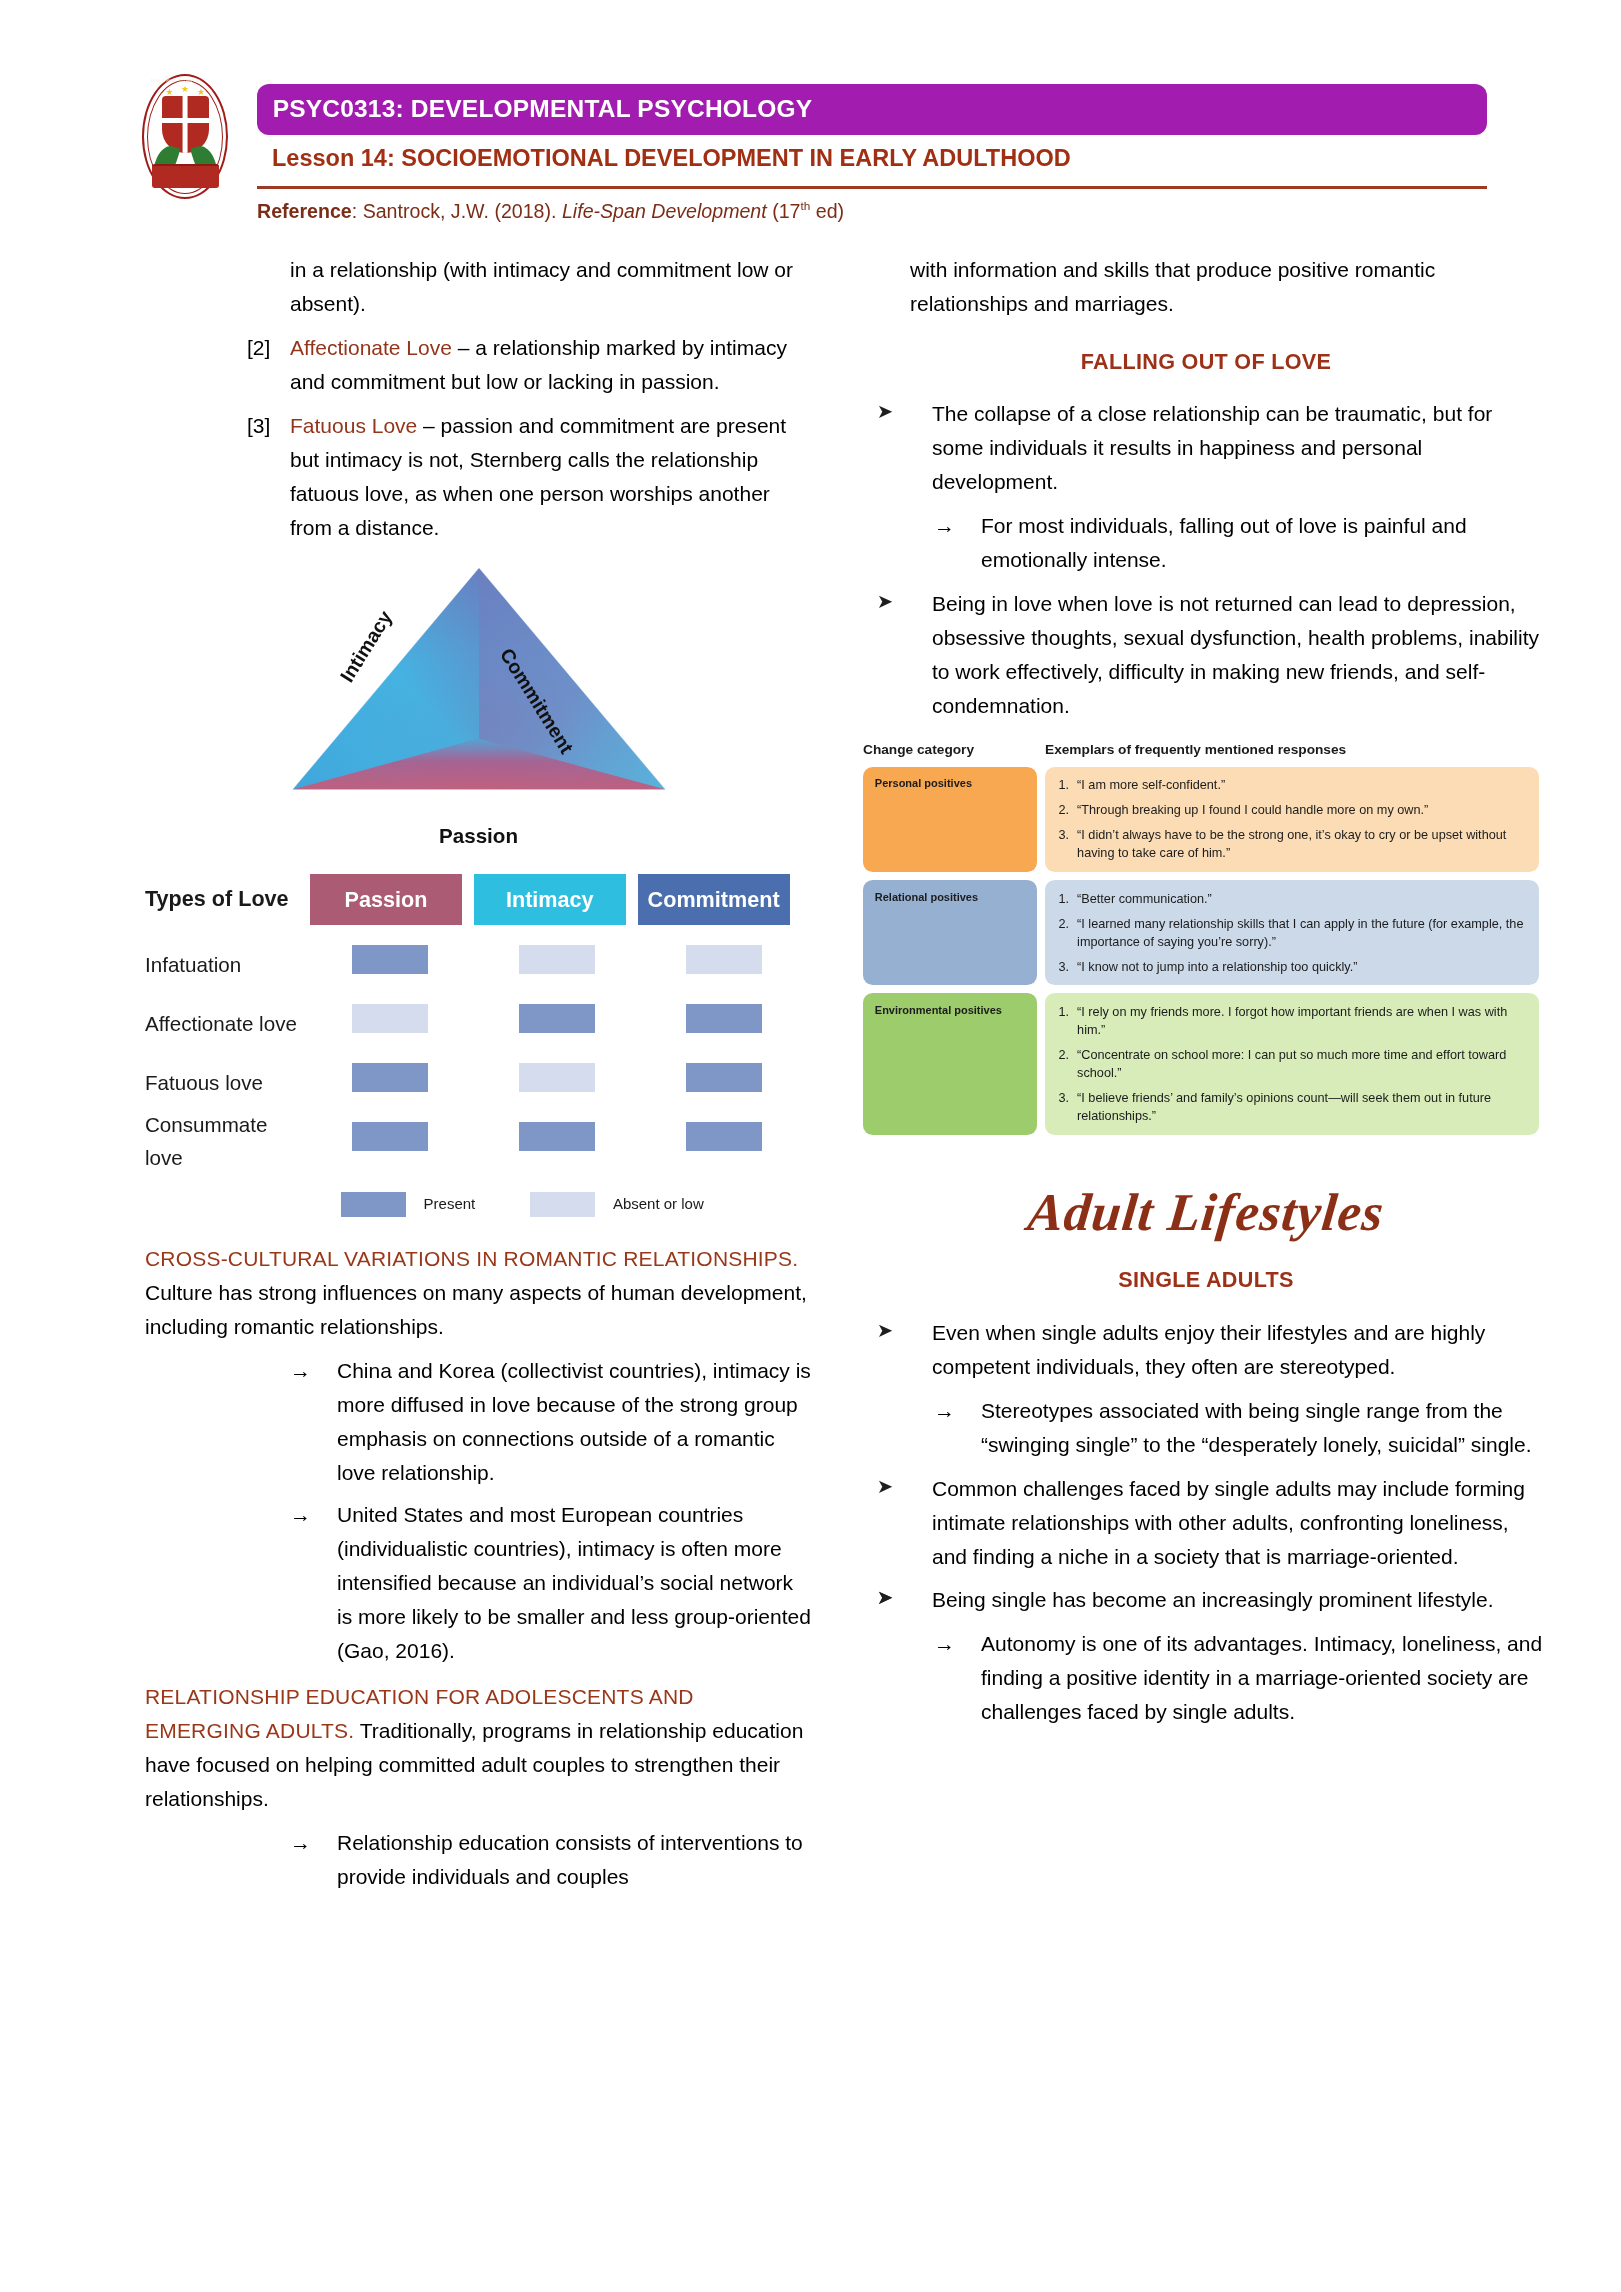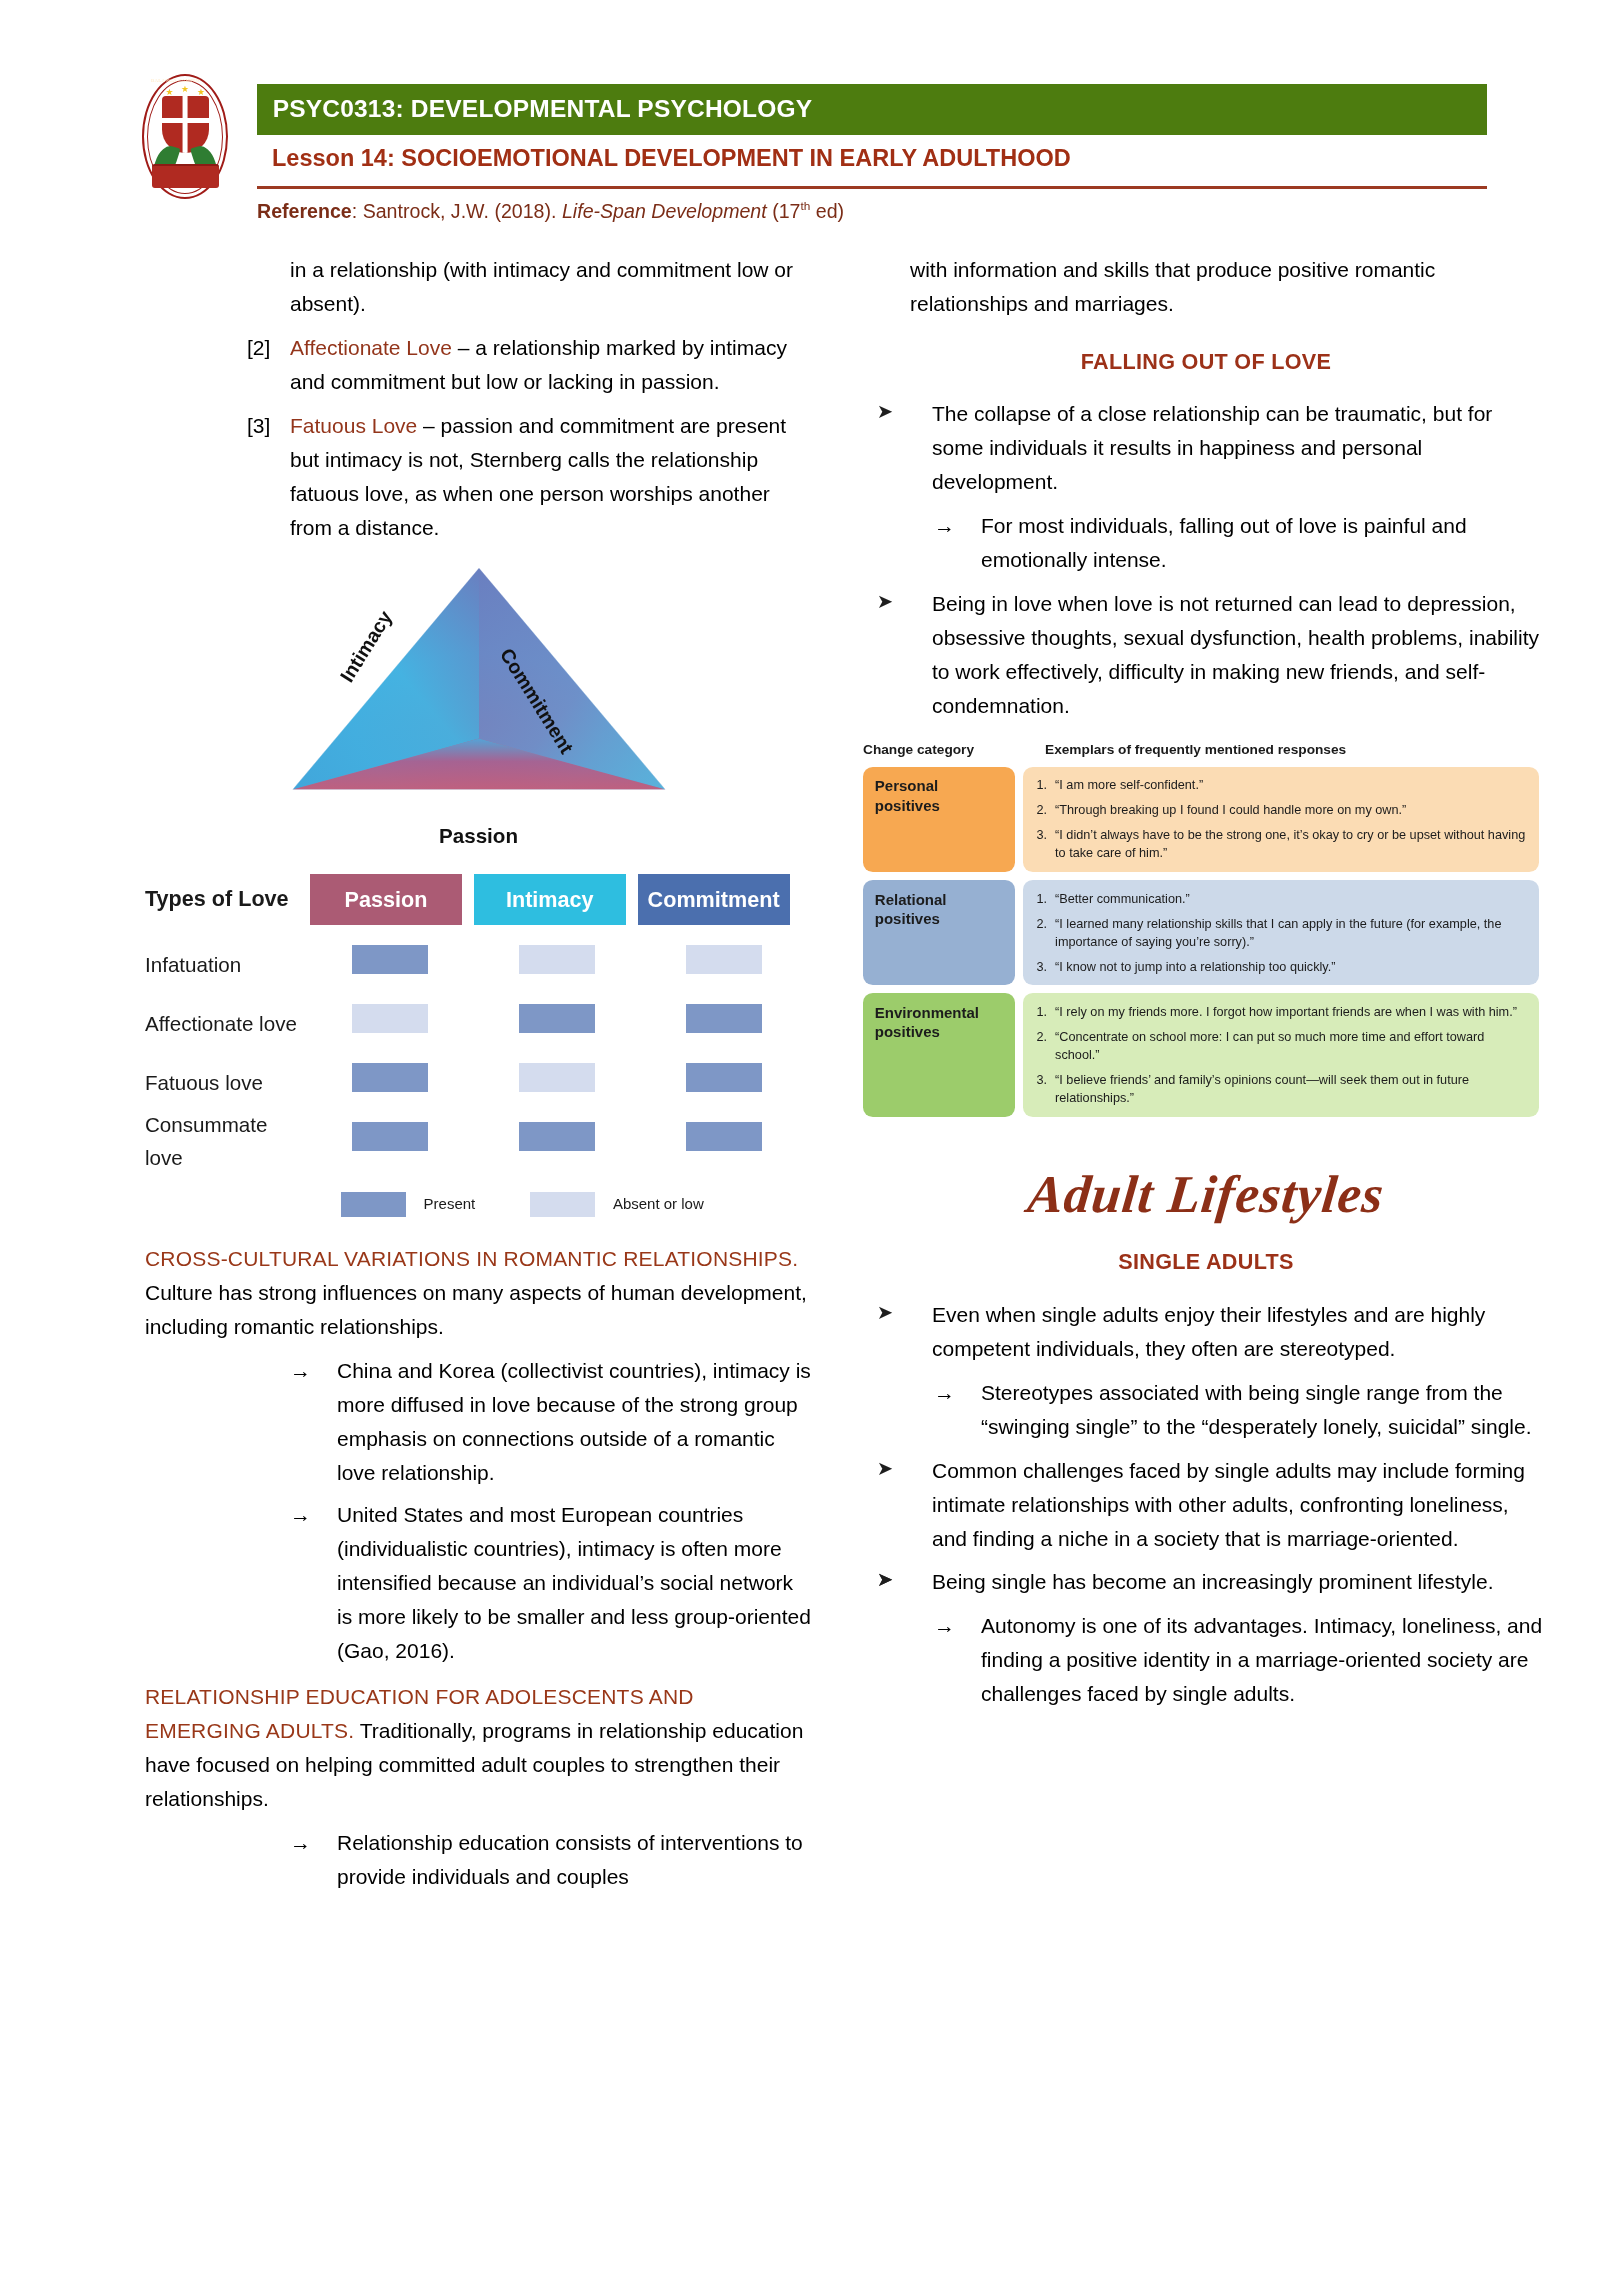--- a/index.html
+++ b/index.html
@@ -104,21 +104,22 @@
     top: 13.7px;
     color: #f3c623;
     font-size: 8.8px;
     line-height: 8.8px;
   }
 
   .course-bar {
     position: absolute;
     left: 257px; top: 84px;
     width: 1230px; height: 51px;
-    background: #4d7c0f;
+    background: #a21caf;
+    border-radius: 12px;
   }
   .course-bar span {
     position: absolute;
     left: 15.7px; top: 10.8px;
     color: #ffffff;
     font-size: 24.5px;
     font-weight: bold;
     letter-spacing: 0.2px;
     font-family: "Liberation Sans Narrow", "Liberation Sans", sans-serif;
   }
@@ -318,25 +319,25 @@
     display: flex;
     font-size: 13.7px;
     font-weight: bold;
     color: #1a1a1a;
     margin-bottom: 5.9px;
   }
   .cc-head .h1 { width: 182px; }
   .cc-head .h2 { flex: 1; }
   .cc-row { display: flex; margin-bottom: 7.8px; }
   .cc-cat {
-    width: 152px;
+    width: 174px;
     border-radius: 9.8px;
     padding: 9.8px 11.8px;
     box-sizing: border-box;
-    font-size: 15px;
+    font-size: 11px;
     font-weight: bold;
     color: #1c1c1c;
     line-height: 1.3;
   }
   .cc-body {
     flex: 1;
     margin-left: 7.8px;
     border-radius: 9.8px;
     padding: 9.8px 13.7px;
     box-sizing: border-box;

